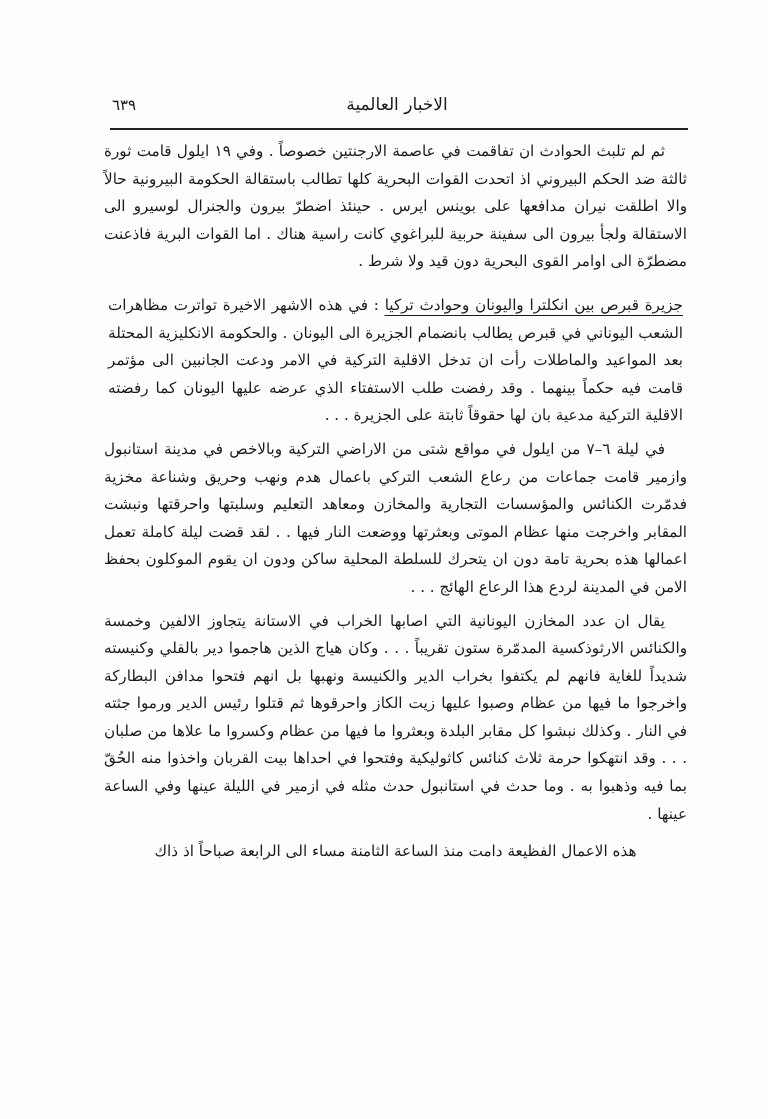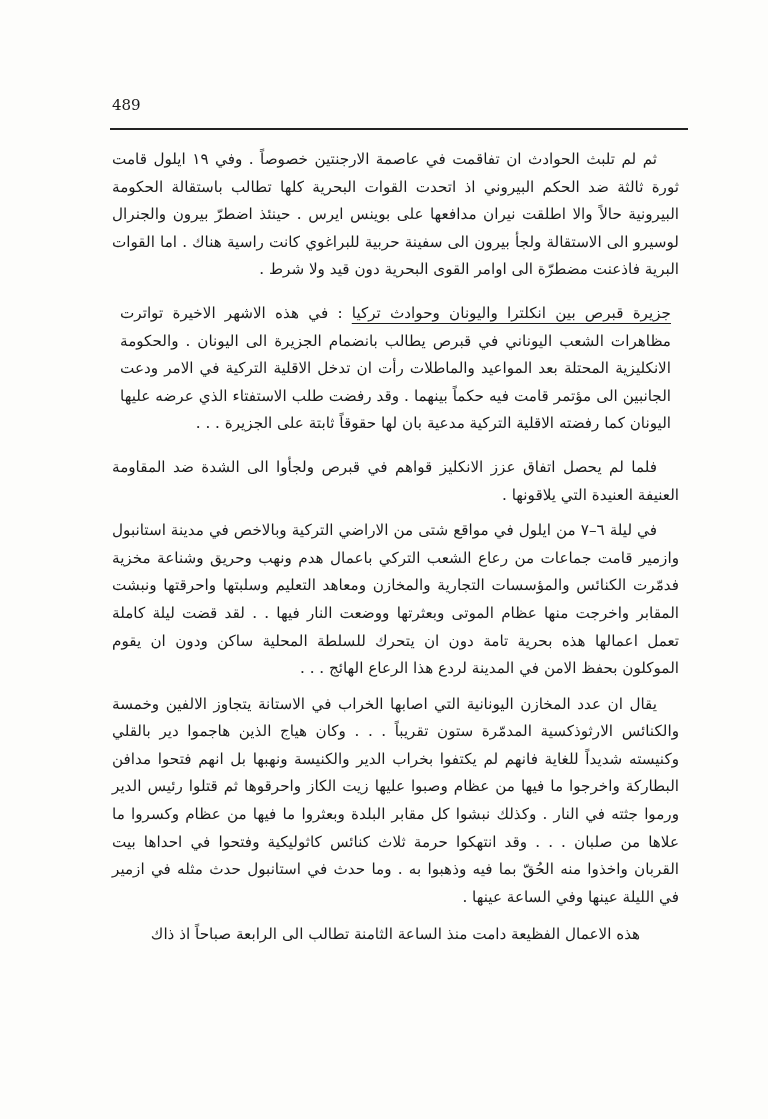--- a/index.html
+++ b/index.html
@@ -24,42 +24,42 @@
     }
     .header-rule {
       position: absolute; left: 110px; top: 128px; width: 578px; height: 2px;
       background: #222;
     }
     .body-text {
       position: absolute; left: 104px; top: 138px; width: 583px;
       direction: rtl; text-align: justify;
       font-size: 15.2px; line-height: 27.6px;
     }
-    .para { margin: 8px; text-indent: 22px; }
+    .para { margin: 0; text-indent: 22px; }
     .para.gap { margin-top: 6px; }
     .section-head {
-      margin: 16px; margin-top: 16px; text-indent: 0;
+      margin: 4px; margin-top: 16px; text-indent: 0;
     }
     .section-title-underlined {
       text-decoration: underline; text-underline-offset: 5px;
     }
     .para.last { text-align: center; text-indent: 0; margin-top: 10px; }
   </style>
 </head>
 <body>
 
 <div class="page">
   <div class="header">
-    <div class="page-number">489</div>
+    <div class="running-title">الاخبار العالمية</div>
+    <div class="page-number">٦٣٩</div>
   </div>
   <div class="header-rule"></div>
 
   <div class="body-text">
     <p class="para">ثم لم تلبث الحوادث ان تفاقمت في عاصمة الارجنتين خصوصاً . وفي ١٩ ايلول قامت ثورة ثالثة ضد الحكم البيروني اذ اتحدت القوات البحرية كلها تطالب باستقالة الحكومة البيرونية حالاً والا اطلقت نيران مدافعها على بوينس ايرس . حينئذ اضطرّ بيرون والجنرال لوسيرو الى الاستقالة ولجأ بيرون الى سفينة حربية للبراغوي كانت راسية هناك . اما القوات البرية فاذعنت مضطرّة الى اوامر القوى البحرية دون قيد ولا شرط .</p>
 
     <p class="section-head"><span class="section-title-underlined">جزيرة قبرص بين انكلترا واليونان وحوادث تركيا</span><span> : في هذه الاشهر الاخيرة تواترت مظاهرات الشعب اليوناني في قبرص يطالب بانضمام الجزيرة الى اليونان . والحكومة الانكليزية المحتلة بعد المواعيد والماطلات رأت ان تدخل الاقلية التركية في الامر ودعت الجانبين الى مؤتمر قامت فيه حكماً بينهما . وقد رفضت طلب الاستفتاء الذي عرضه عليها اليونان كما رفضته الاقلية التركية مدعية بان لها حقوقاً ثابتة على الجزيرة . . .</span></p>
 
-    <p class="para gap">فلما لم يحصل اتفاق عزز الانكليز قواهم في قبرص ولجأوا الى الشدة ضد المقاومة العنيفة العنيدة التي يلاقونها .</p>
     <p class="para gap">في ليلة ٦–٧ من ايلول في مواقع شتى من الاراضي التركية وبالاخص في مدينة استانبول وازمير قامت جماعات من رعاع الشعب التركي باعمال هدم ونهب وحريق وشناعة مخزية فدمّرت الكنائس والمؤسسات التجارية والمخازن ومعاهد التعليم وسلبتها واحرقتها ونبشت المقابر واخرجت منها عظام الموتى وبعثرتها ووضعت النار فيها . . لقد قضت ليلة كاملة تعمل اعمالها هذه بحرية تامة دون ان يتحرك للسلطة المحلية ساكن ودون ان يقوم الموكلون بحفظ الامن في المدينة لردع هذا الرعاع الهائج . . .</p>
     <p class="para gap">يقال ان عدد المخازن اليونانية التي اصابها الخراب في الاستانة يتجاوز الالفين وخمسة والكنائس الارثوذكسية المدمّرة ستون تقريباً . . . وكان هياج الذين هاجموا دير بالقلي وكنيسته شديداً للغاية فانهم لم يكتفوا بخراب الدير والكنيسة ونهبها بل انهم فتحوا مدافن البطاركة واخرجوا ما فيها من عظام وصبوا عليها زيت الكاز واحرقوها ثم قتلوا رئيس الدير ورموا جثته في النار . وكذلك نبشوا كل مقابر البلدة وبعثروا ما فيها من عظام وكسروا ما علاها من صلبان . . . وقد انتهكوا حرمة ثلاث كنائس كاثوليكية وفتحوا في احداها بيت القربان واخذوا منه الحُقّ بما فيه وذهبوا به . وما حدث في استانبول حدث مثله في ازمير في الليلة عينها وفي الساعة عينها .</p>
-    <p class="para last">هذه الاعمال الفظيعة دامت منذ الساعة الثامنة تطالب الى الرابعة صباحاً اذ ذاك</p>
+    <p class="para last">هذه الاعمال الفظيعة دامت منذ الساعة الثامنة مساء الى الرابعة صباحاً اذ ذاك</p>
   </div>
 </div>
 
 </body></html>

